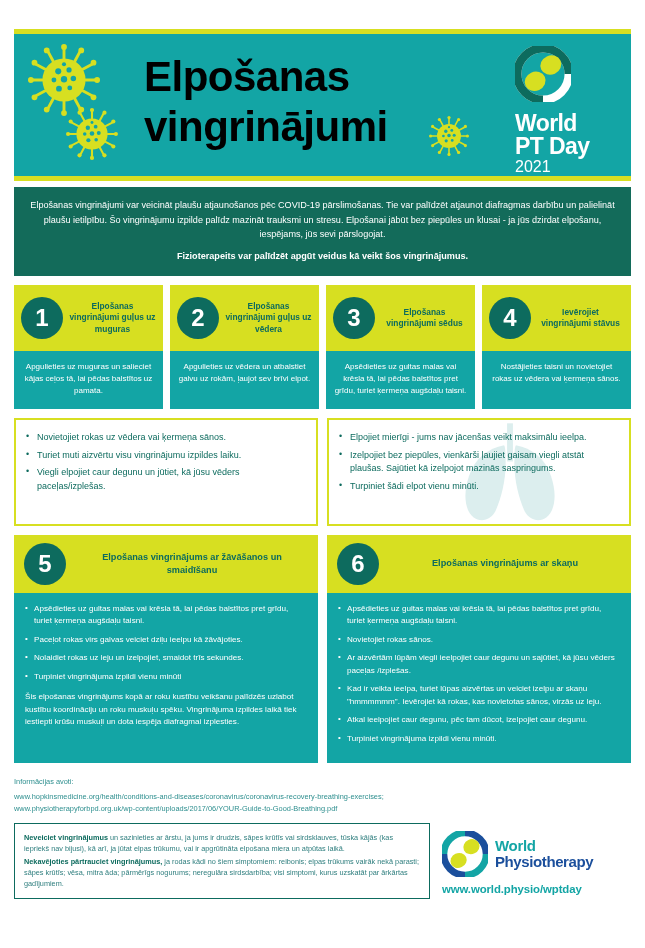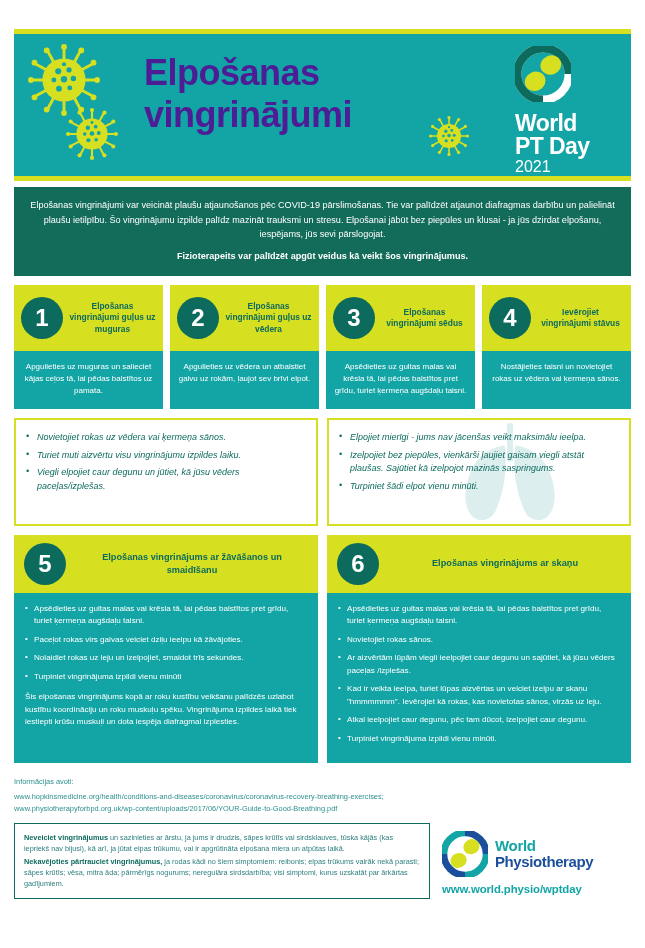--- a/index.html
+++ b/index.html
@@ -40,22 +40,22 @@
   .virus svg { display: block; }
   .v1 { left: 2px; top: 2px; }
   .v2 { left: 40px; top: 66px; }
   .v3 { position: absolute; left: 415px; top: 82px; }
 
   .header-title {
     position: absolute;
     left: 130px;
     top: 18px;
     width: 340px;
-    color: #4c1d95;
-    font-size: 36px;
+    color: #000000;
+    font-size: 42px;
     line-height: 1.18;
     font-weight: bold;
     letter-spacing: -0.5px;
   }
   .header-title span { display: block; }
 
   .wptd-logo {
     position: absolute;
     right: 14px;
     top: 12px;
@@ -164,21 +164,20 @@
     pointer-events: none;
   }
   .bullet-box {
     flex: 1 1 0;
     border: 2px solid #d7df21;
     background: transparent;
     padding: 11px 12px 12px 10px;
     min-height: 108px;
     position: relative;
     z-index: 2;
-    font-style: italic;
   }
   .bullet-box ul { list-style: none; }
   .bullet-box li {
     position: relative;
     color: #0d6b5e;
     font-size: 9px;
     line-height: 1.52;
     padding-left: 11px;
     margin-bottom: 4px;
   }

